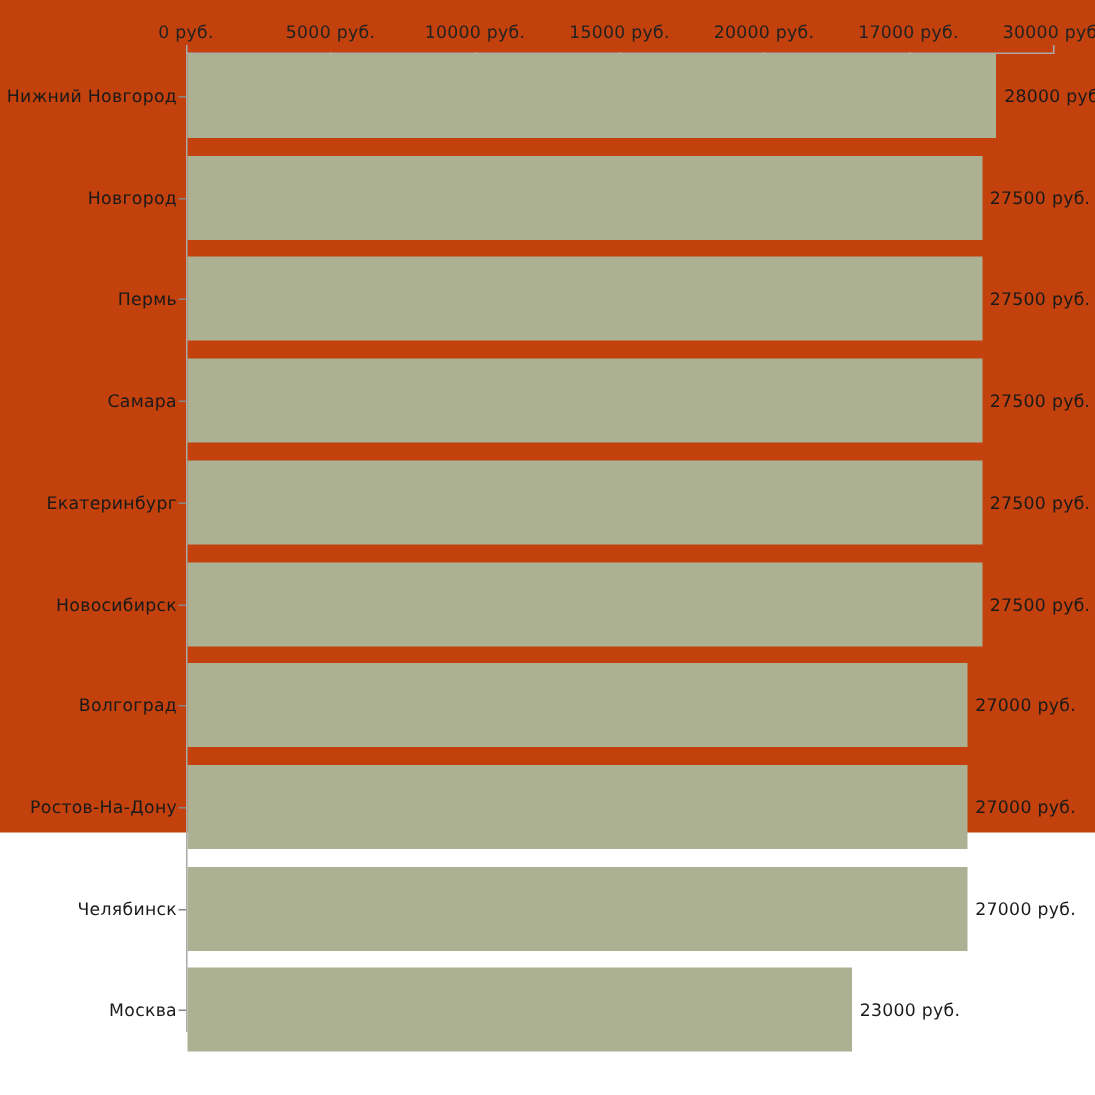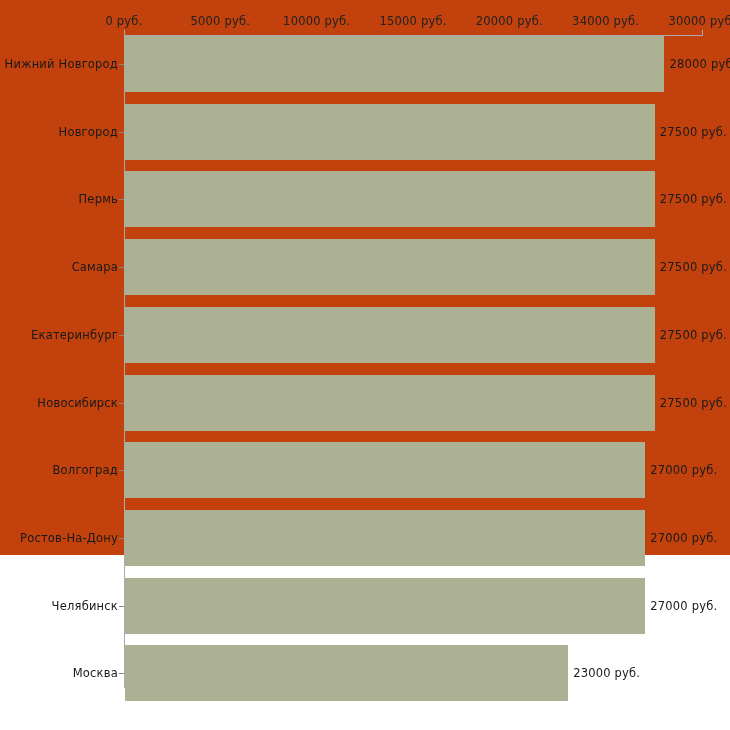--- a/index.html
+++ b/index.html
@@ -108,21 +108,21 @@
       <div class="x-tick-label" style="left: 124px;">0 руб.</div>
       <div class="x-tick" style="left: 220.333px;"></div>
       <div class="x-tick-label" style="left: 220.333px;">5000 руб.</div>
       <div class="x-tick" style="left: 316.667px;"></div>
       <div class="x-tick-label" style="left: 316.667px;">10000 руб.</div>
       <div class="x-tick" style="left: 413px;"></div>
       <div class="x-tick-label" style="left: 413px; text-align: center;">15000 руб.</div>
       <div class="x-tick" style="left: 509.333px;"></div>
       <div class="x-tick-label" style="left: 509.333px;">20000 руб.</div>
       <div class="x-tick" style="left: 605.667px;"></div>
-      <div class="x-tick-label" style="left: 605.667px;">34000 руб.</div>
+      <div class="x-tick-label" style="left: 605.667px;">17000 руб.</div>
       <div class="x-tick-label" style="left: 702px;">30000 руб.</div>
     </div>
 
   <div class="y-axis-line"></div>
   <div id="y-ticks">
       <div class="y-tick" style="top: 64px;"></div>
       <div class="y-tick-label" style="top: 64px;">Нижний Новгород</div>
       <div class="y-tick" style="top: 132px;"></div>
       <div class="y-tick-label" style="top: 132px;">Новгород</div>
       <div class="y-tick" style="top: 199px;"></div>

